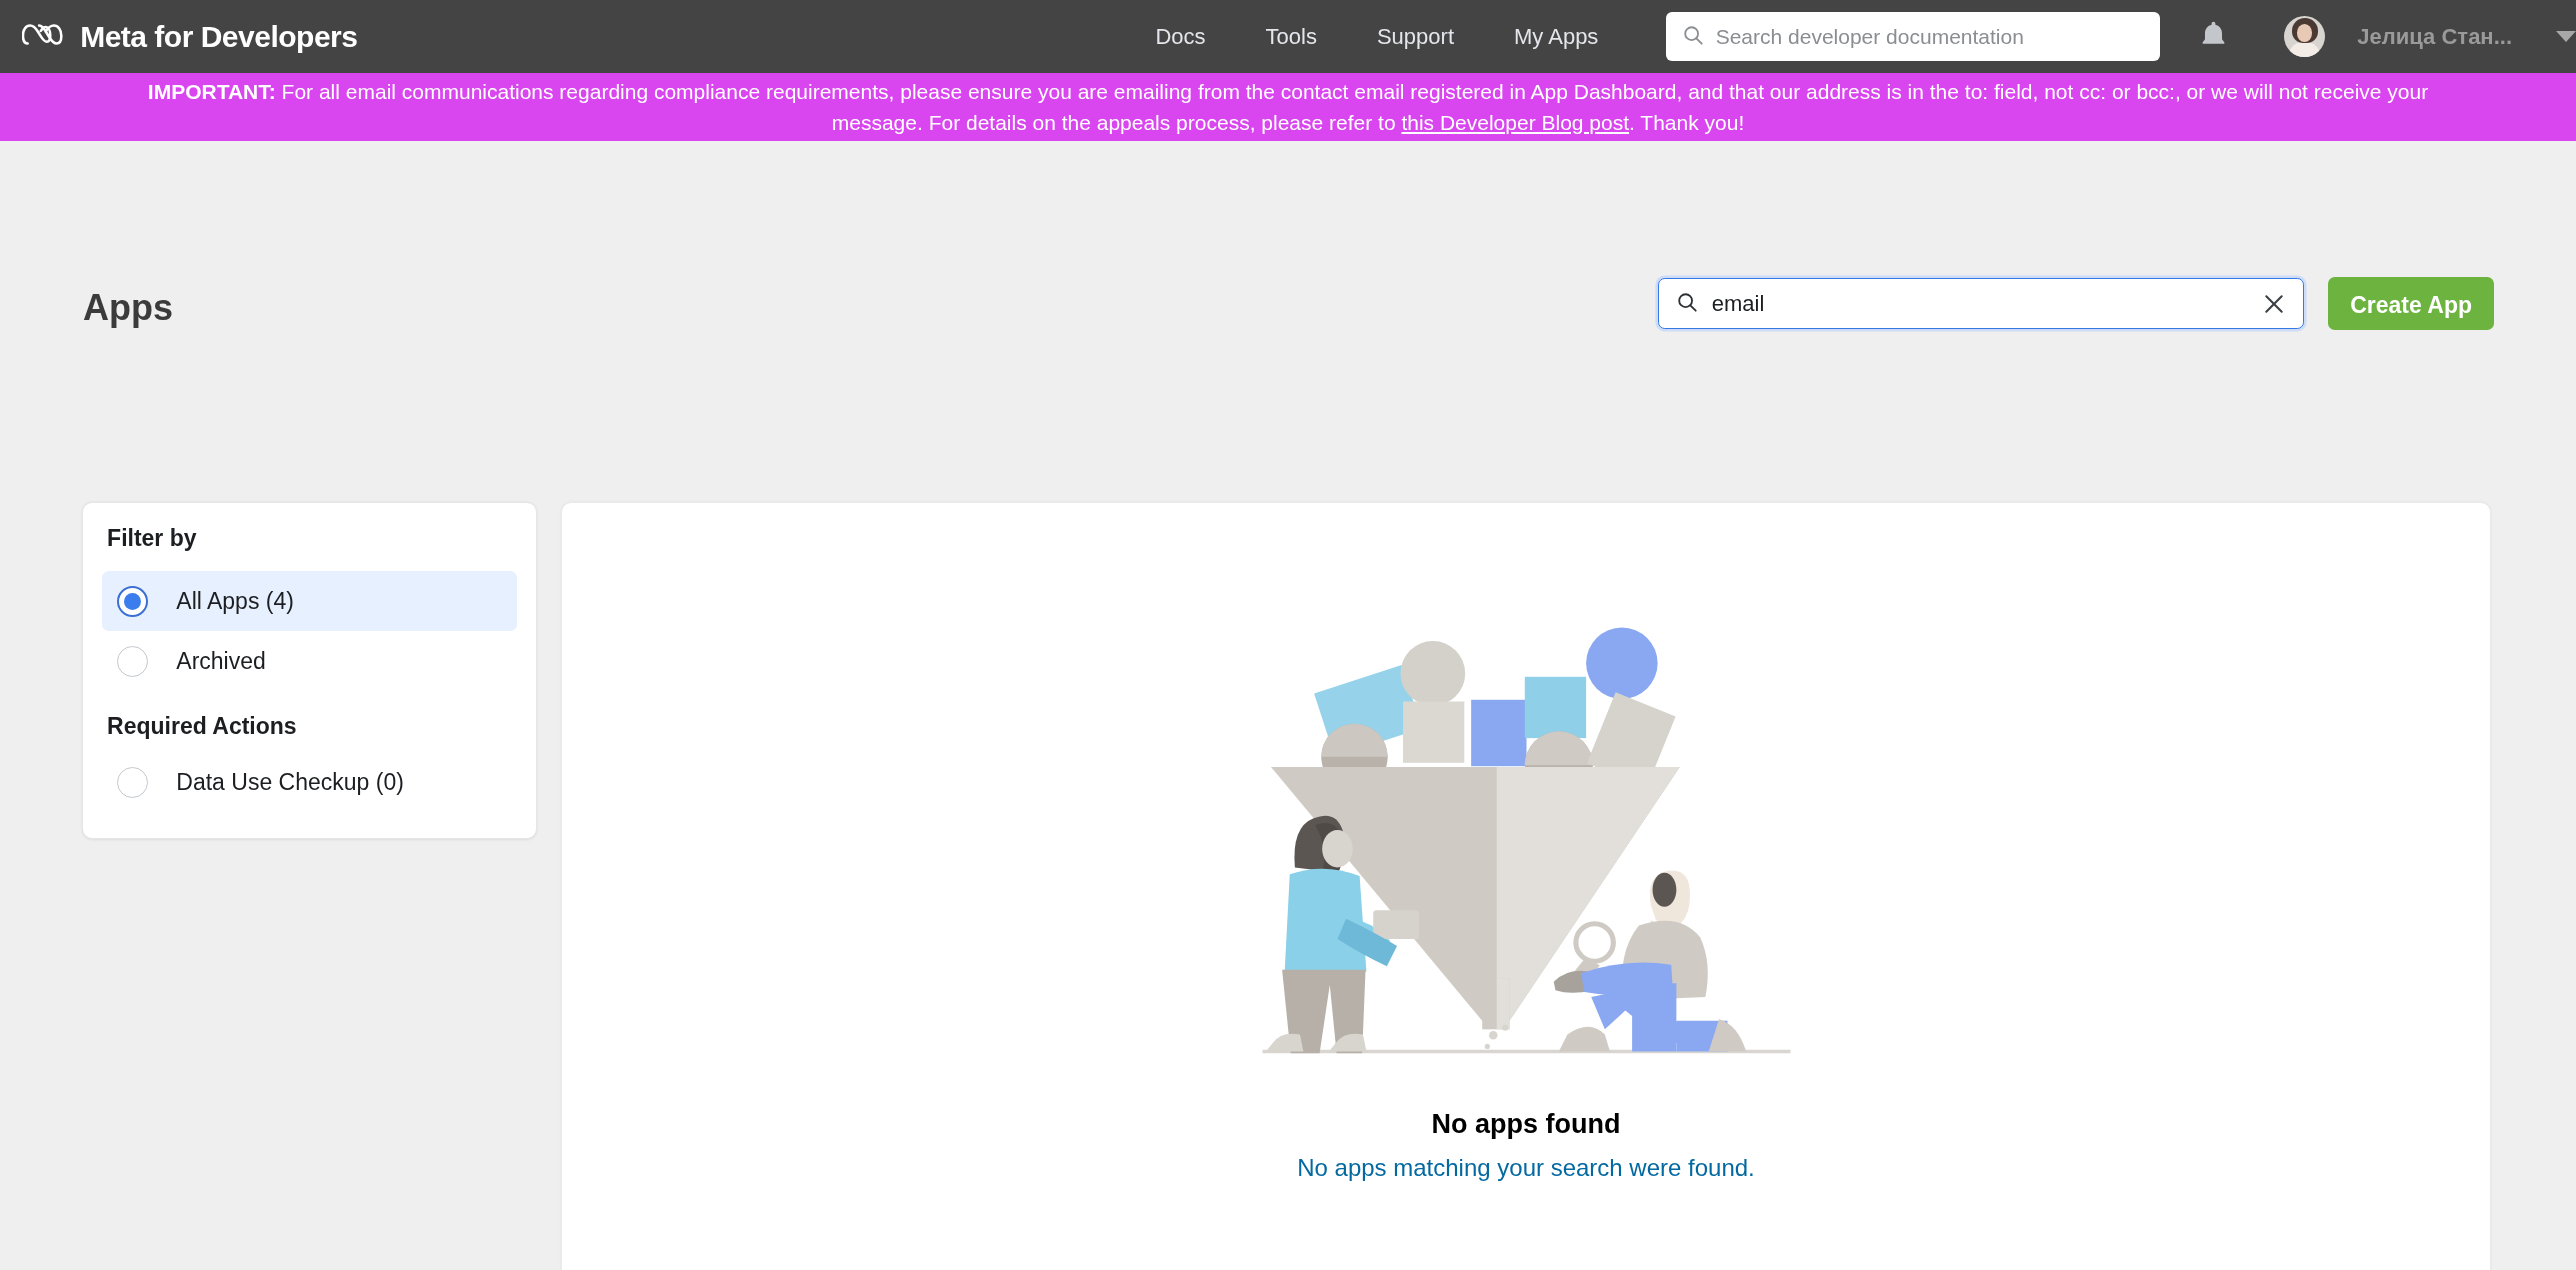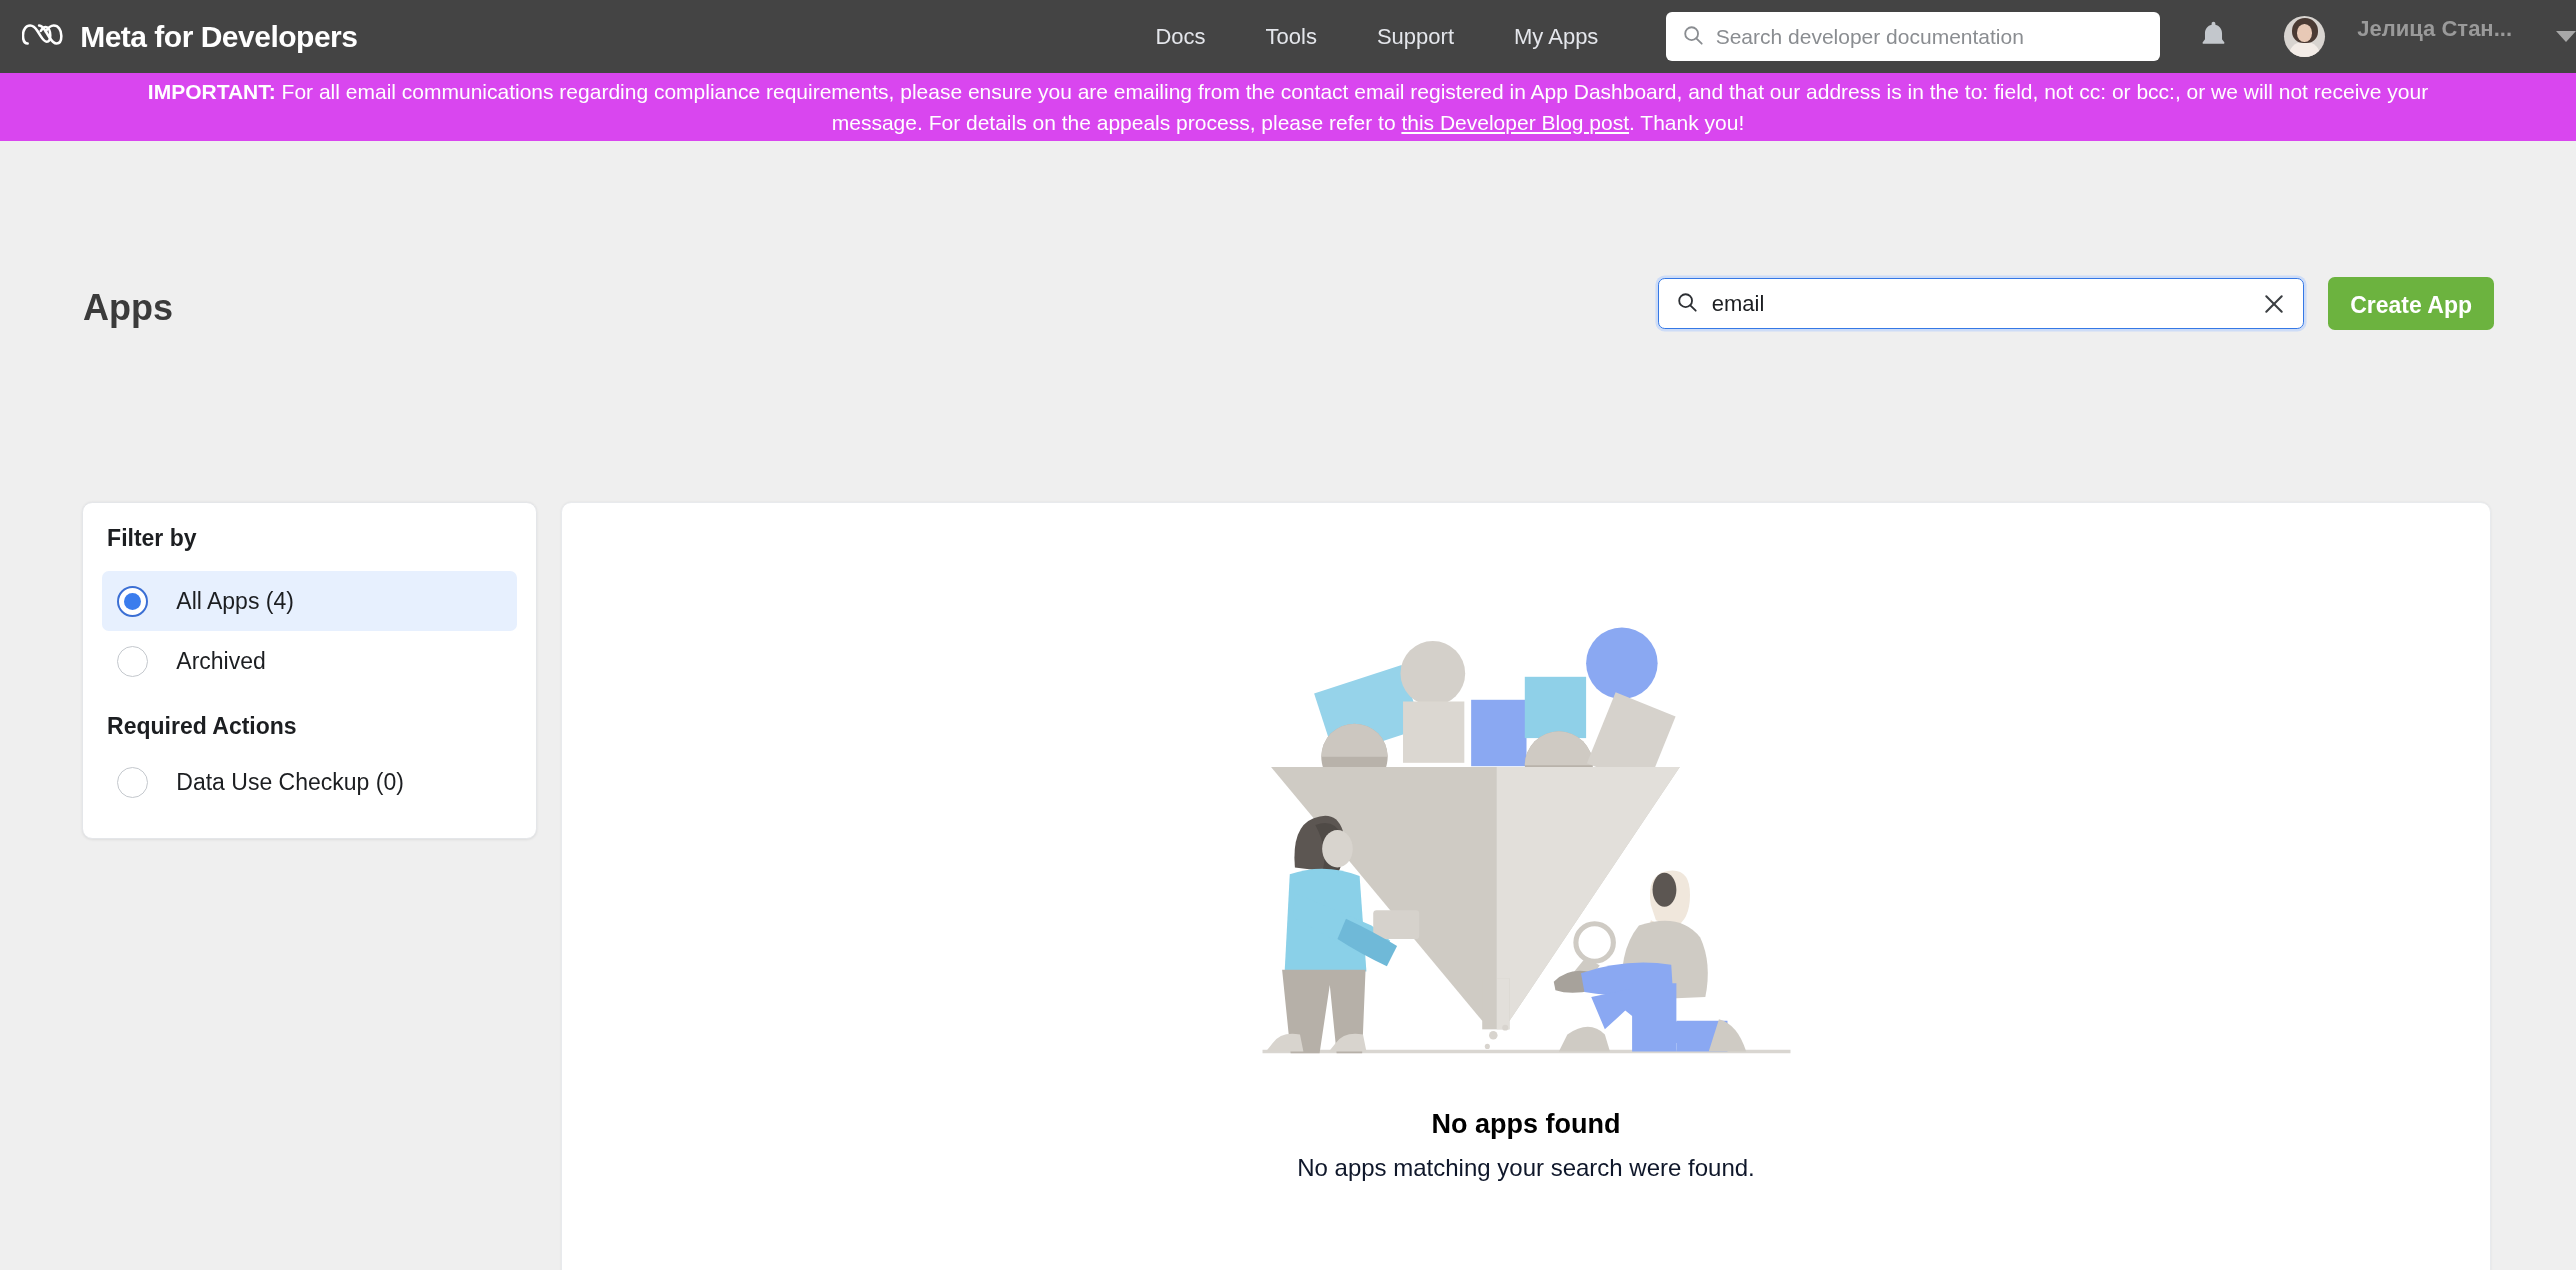--- a/index.html
+++ b/index.html
@@ -59,21 +59,21 @@
     white-space: nowrap;
   }
   .bell-wrap {
     margin-left: 34px;
     width: 46px; height: 46px;
     display:flex; align-items:center; justify-content:center;
     cursor: pointer;
   }
   .profile {
     margin-left: 51px;
-    display: flex; align-items: flex-start; gap: 32px;
+    display: flex; align-items: center; gap: 32px;
     cursor: pointer;
   }
   .avatar {
     width: 41px; height: 41px; border-radius: 50%;
     overflow: hidden; flex: none;
     background: #d8d4d0;
     position: relative;
   }
   .avatar .a-hair { position:absolute; left:7.7px; top:1.7px; width:25.6px; height:25.6px;
      background:#4a3a33; border-radius:50% 50% 44% 44%; }
@@ -208,21 +208,21 @@
     left: 0; right: 0; top: 109px;
     display: flex; flex-direction: column; align-items: center;
   }
   .empty-illus { width: 545px; height: 460px; display:block; }
   .empty-title {
     margin-top: 37px;
     font-size: 27px; font-weight: 700; color: #000000;
   }
   .empty-sub {
     margin-top: 13.6px;
-    font-size: 24px; color: #0f172a;
+    font-size: 24px; color: #0369a1;
   }
 </style>
 </head>
 <body>
 
 <div class="topnav">
 
   <div class="brand">
     <span>
       <svg class="brand-logo" viewBox="0 0 56 34">

